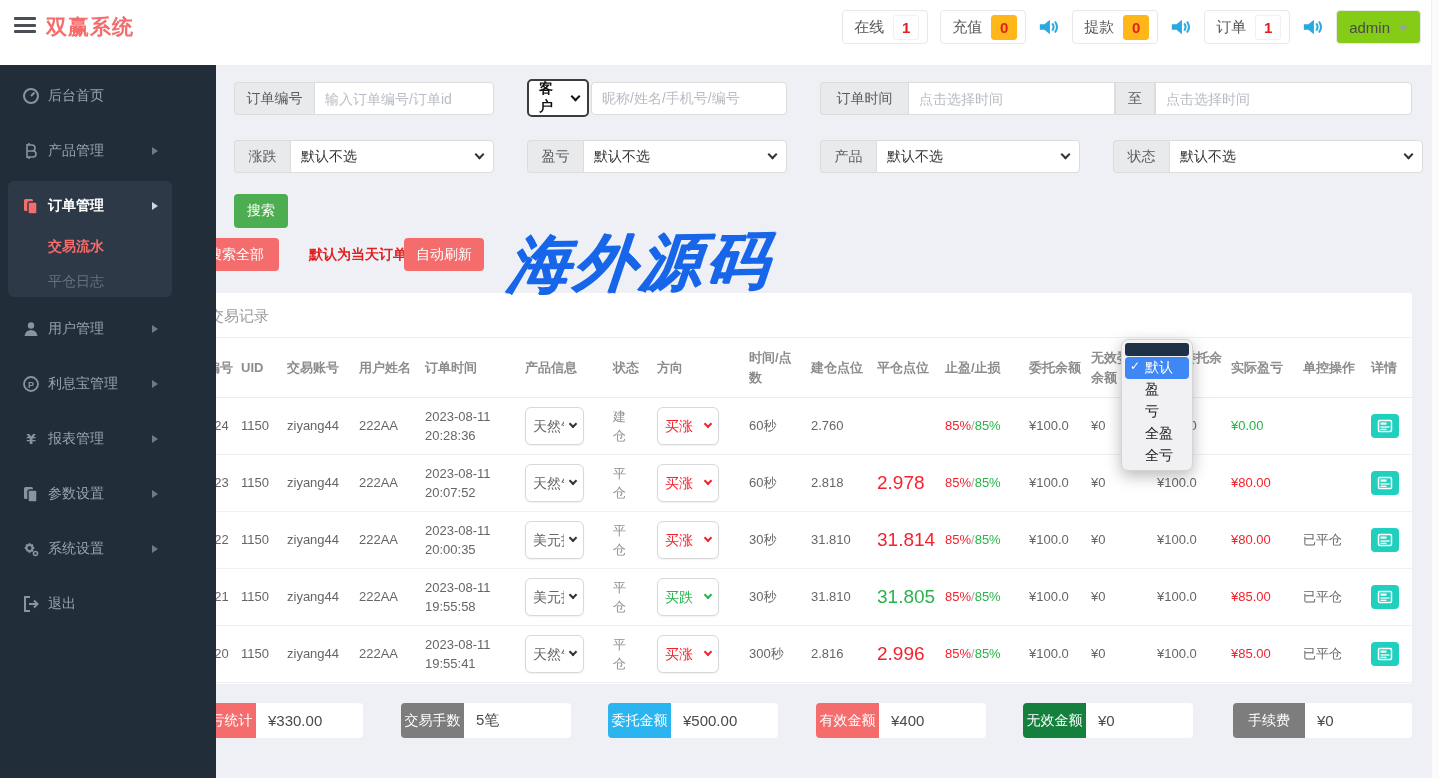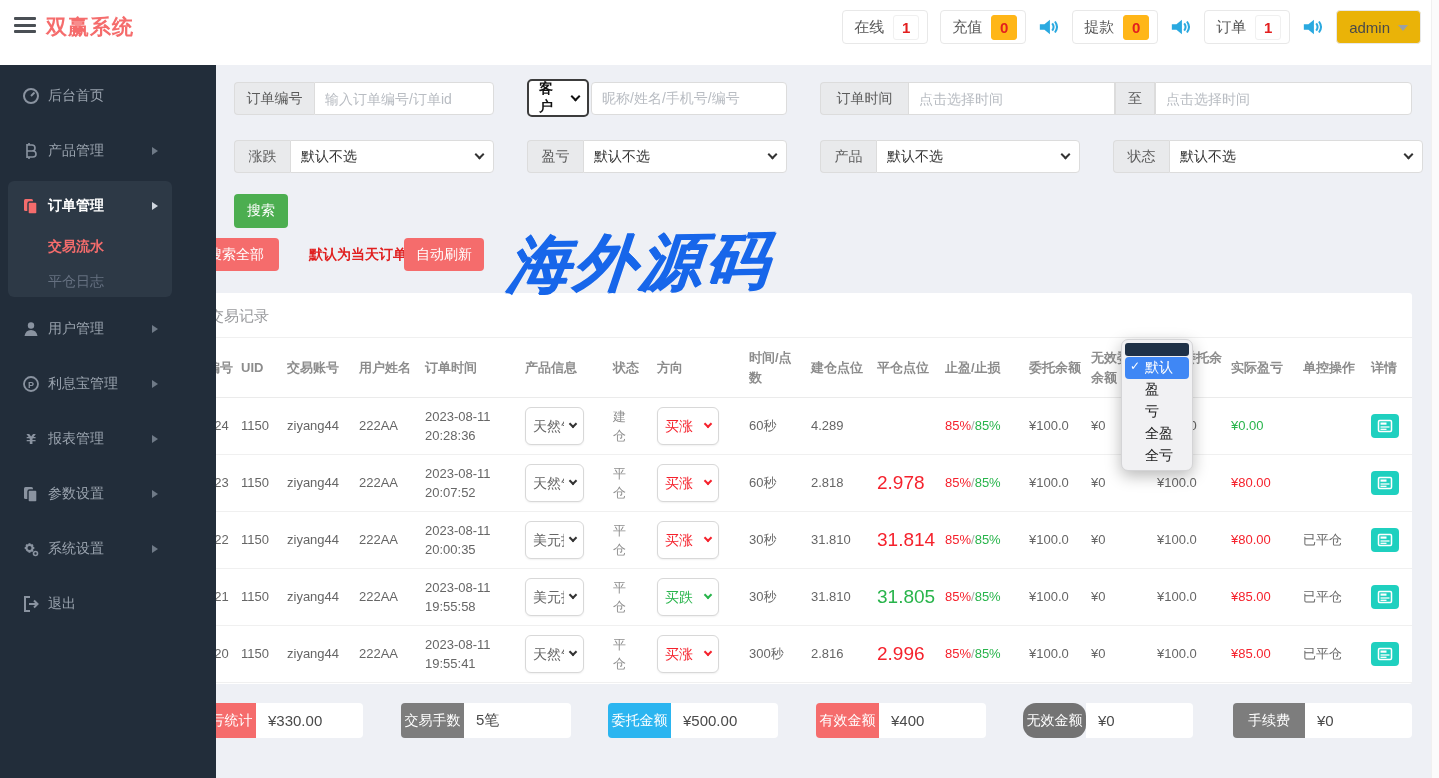--- a/index.html
+++ b/index.html
@@ -11,21 +11,21 @@
   .topbar { position:absolute; left:0; top:0; width:1439px; height:65px; background:#fff; z-index:5; }
   .hamburger { position:absolute; left:14px; top:17px; width:22px; height:20px; cursor:pointer; }
   .hamburger i { display:block; height:3px; background:#4a4f55; margin:0 0 3.5px 0; border-radius:1px; }
   .logo { position:absolute; left:46px; top:13px; font-size:21px; font-weight:bold; color:#f56c6c; letter-spacing:1px; }
   .topbar-right { position:absolute; right:18px; top:10px; height:34px; display:flex; align-items:center; gap:12px; }
   .stat-group { display:flex; align-items:center; gap:9px; border:1px solid #e8e8e8; border-radius:4px; height:34px; padding:0 8px 0 11px; background:#fff; }
   .stat-label { font-size:15px; color:#555; }
   .badge { min-width:26px; height:25px; border:1px solid #f0f0f0; border-radius:3px; background:#fff; color:#e31f1f; font-weight:bold; font-size:15px; display:flex; align-items:center; justify-content:center; padding:0 4px; }
   .badge.orange { background:#ffb618; border-color:#ffb618; }
   .speaker { width:22px; height:20px; }
-  .admin-box { display:flex; align-items:center; gap:8px; border:1px solid #e8e8e8; border-radius:4px; height:34px; padding:0 12px; font-size:15px; color:#4a4a4a; cursor:pointer; background:#eab308; }
+  .admin-box { display:flex; align-items:center; gap:8px; border:1px solid #e8e8e8; border-radius:4px; height:34px; padding:0 12px; font-size:15px; color:#4a4a4a; cursor:pointer; background:#84cc16; }
   .admin-caret { width:0; height:0; border-left:5px solid transparent; border-right:5px solid transparent; border-top:6px solid #9aa0a6; margin-top:2px; }
 
   
   .sidebar { position:absolute; left:0; top:55px; width:216px; height:723px; background:#222d3a; z-index:4; }
   .side-item { position:absolute; left:0; width:180px; height:30px; display:flex; align-items:center; cursor:pointer; }
   .side-item .ic { position:absolute; left:22px; width:18px; height:18px; display:flex; align-items:center; justify-content:center; }
   .side-item .lbl { position:absolute; left:48px; font-size:14px; color:#9aa3ae; }
   .side-item .arr { position:absolute; right:22px; width:0; height:0; border-top:4.5px solid transparent; border-bottom:4.5px solid transparent; border-left:6px solid #6f7a87; }
   .active-block { position:absolute; left:8px; top:126px; width:164px; height:116px; background:#2d3946; border-radius:6px; }
   .side-item.main-active .lbl { color:#fff; font-weight:bold; }
@@ -78,21 +78,21 @@
   .popup { position:absolute; left:1121px; top:339px; width:72px; z-index:50; background:#f1f1f3; border:1px solid #d4d4d6; border-radius:7px; box-shadow:0 5px 16px rgba(0,0,0,.28); padding:3px; }
   .popup-navy { height:13px; background:#1f3147; border-radius:3px; margin-bottom:1px; }
   .popup-item { font-size:14px; color:#1a1a1a; padding:2px 6px 2px 20px; border-radius:4px; position:relative; cursor:pointer; }
   .popup-item.selected { background:#3f87f5; color:#fff; }
   .popup-item.selected::before { content:"✓"; position:absolute; left:5px; font-size:12px; }
 
   
   .sum-group { position:absolute; top:648px; height:35px; display:flex; border-radius:4px; overflow:hidden; }
   .sum-label { color:#fff; font-size:14px; display:flex; align-items:center; justify-content:center; width:63px; }
   .sum-label.red { background:#f56c6c; } .sum-label.gray { background:#7d7d7d; }
-  .sum-label.blue { background:#2bb5f0; } .sum-label.teal { background:#737373;border-radius:13px; }
+  .sum-label.blue { background:#2bb5f0; } .sum-label.teal { background:#15803d; }
   .sum-value { background:#fff; width:107px; display:flex; align-items:center; padding-left:12px; font-size:15px; color:#4a4a4a; }
 
   .scrollbar { position:absolute; right:0; top:0; width:8px; height:778px; background:#fbfbfb; border-left:1px solid #f0f0f0; z-index:60; }
 </style>
 </head>
 <body>
 
 <div class="page">
 
   <header class="topbar">
@@ -368,21 +368,21 @@
               <td><span class="mini-select">
                   <span class="txt">天然气</span>
                   <span class="chev"></span>
                 </span></td>
               <td><span class="status-cell">建仓</span></td>
               <td><span class="mini-select dir red">
                   <span class="txt">买涨</span>
                   <span class="chev"></span>
                 </span></td>
               <td class="gray">60秒</td>
-              <td class="gray">4.289</td>
+              <td class="gray">2.760</td>
               <td><span class="big-pt gray"></span></td>
               <td><span class="red">85%</span><span class="slash">/</span><span class="green">85%</span></td>
               <td class="red">¥100.0</td>
               <td class="red">¥0</td>
               <td class="red">¥100.0</td>
               <td><span class="green">¥0.00</span></td>
               <td class="gray"></td>
               <td><button class="detail-btn">
                   <svg width="16" height="14" viewBox="0 0 16 14">
                     <rect x="1.5" y="1.5" width="13" height="11" rx="1.2" fill="none" stroke="#fff" stroke-width="1.5"></rect>

